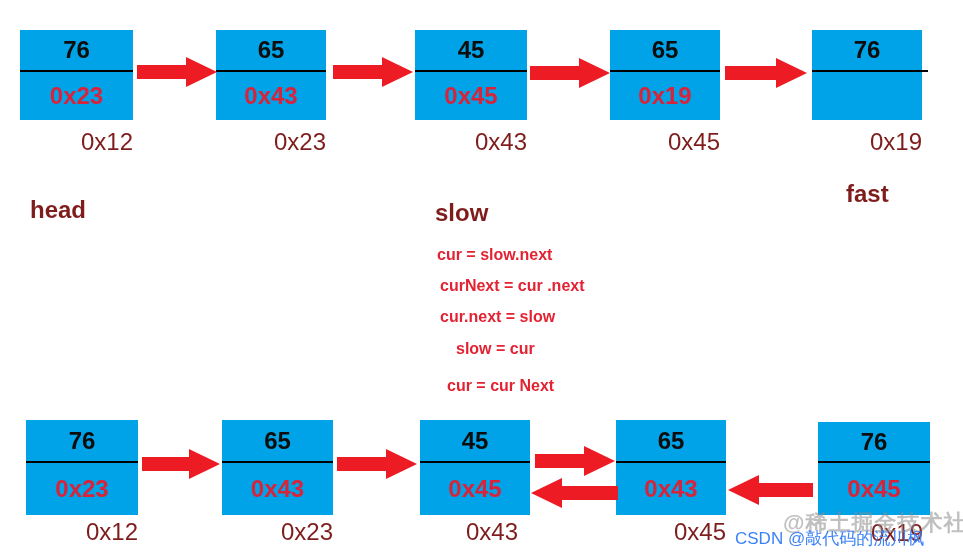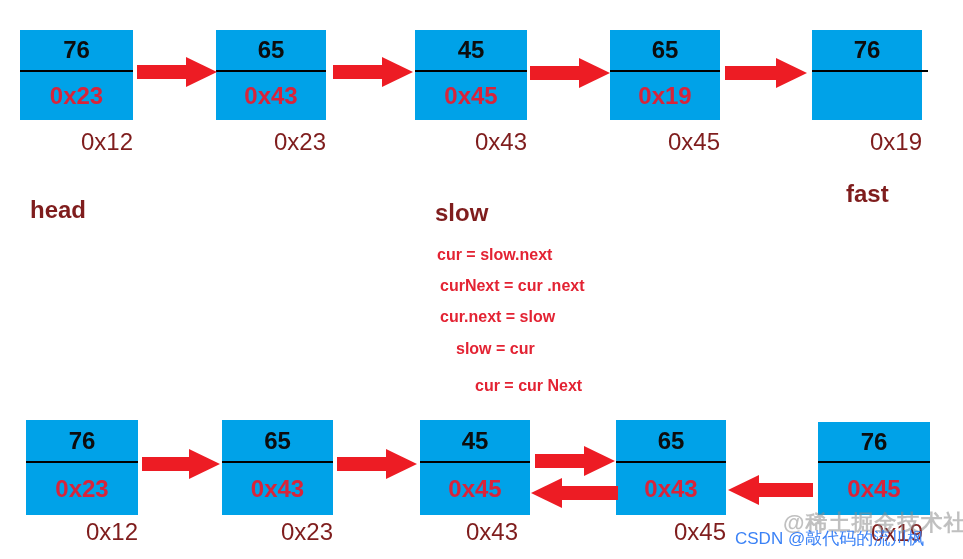--- a/index.html
+++ b/index.html
@@ -138,21 +138,21 @@
   <div class="addr" style="left:812px;top:128px;width:110px;">0x19</div>
 
   <div class="ptr" style="left:30px;top:196px;">head</div>
   <div class="ptr" style="left:435px;top:199px;">slow</div>
   <div class="ptr" style="left:846px;top:180px;">fast</div>
 
   <div class="code-line" style="left:437px;top:246px;">cur = slow.next</div>
   <div class="code-line" style="left:440px;top:308px;">cur.next = slow</div>
   <div class="code-line" style="left:440px;top:277px;">curNext = cur .next</div>
   <div class="code-line" style="left:456px;top:340px;">slow = cur</div>
-  <div class="code-line" style="left:447px;top:377px;margin-left:28px;">cur = cur Next</div>
+  <div class="code-line" style="left:447px;top:377px;">cur = cur Next</div>
 
   <div class="node" style="left:26px;top:420px;width:112px;height:95px;">
     <div class="val" style="flex-basis:41px;">76</div>
     <div class="divider"></div>
     <div class="next">0x23</div>
   </div>
   <div class="node" style="left:222px;top:420px;width:111px;height:95px;">
     <div class="val" style="flex-basis:41px;">65</div>
     <div class="divider"></div>
     <div class="next">0x43</div>

